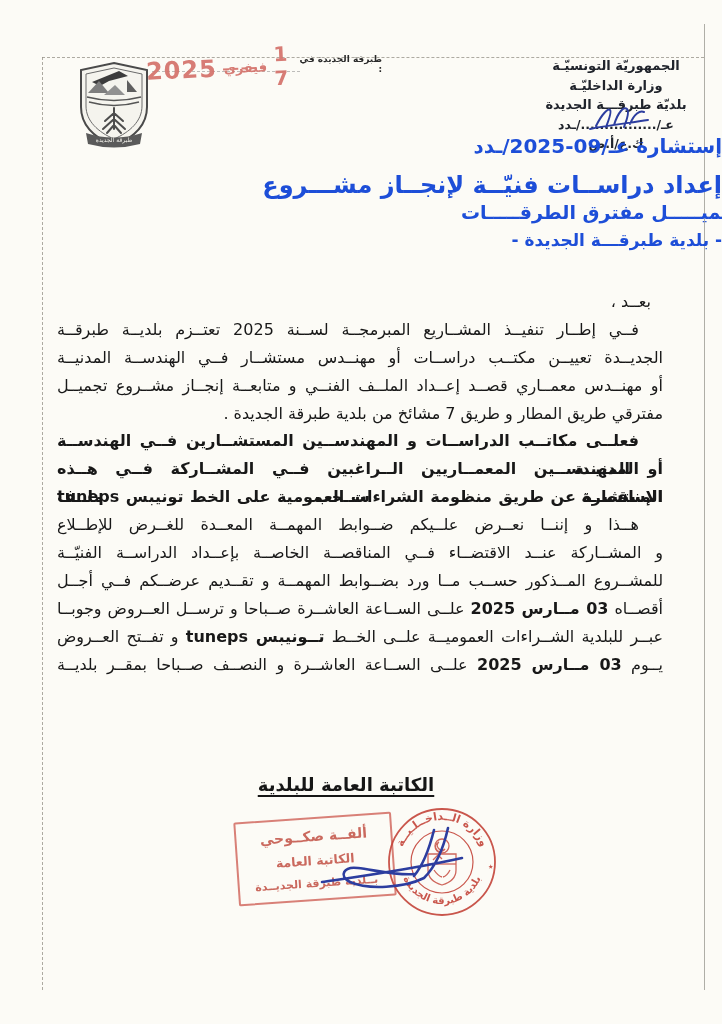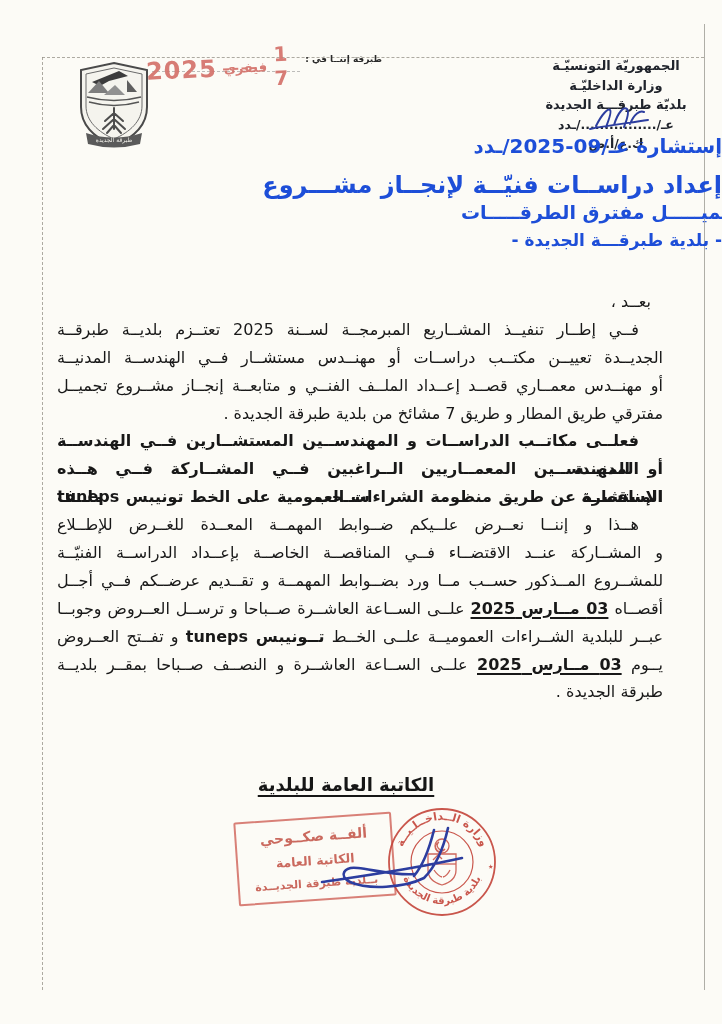--- a/index.html
+++ b/index.html
@@ -45,21 +45,21 @@
 
   
   .body{position:absolute;left:57px;top:288px;width:606px;direction:rtl;
     font-size:16px;color:#181818;}
   .bl{height:27.9px;line-height:27.9px;text-align:justify;text-align-last:justify;overflow:visible;}
   .bl.end{text-align-last:right;}
   .bl.ind{padding-right:24px;}
   .bl.ind2{padding-right:12px;}
   .pb{font-weight:bold;}
   .sb{font-weight:bold;}
-  .su{text-decoration:underline;text-decoration-thickness:1.5px;text-underline-offset:3px;}
+  .su{text-decoration-thickness:1.5px;text-underline-offset:3px;}
 
   
   .sig-title{position:absolute;left:0;top:774px;width:692px;text-align:center;direction:rtl;
     font-size:18px;font-weight:bold;text-decoration:underline;text-decoration-thickness:1.8px;
     text-underline-offset:4px;color:#161616;}
   .rect-stamp{position:absolute;left:236px;top:817px;width:154px;height:80px;
     border:2px solid rgba(197,64,53,.75);border-radius:2px;
     transform:rotate(-4deg);direction:rtl;color:#c4554a;
     display:flex;flex-direction:column;justify-content:space-evenly;align-items:center;
     font-weight:bold;opacity:.88;z-index:1;}
@@ -84,21 +84,21 @@
     <path d="M18,22 L45,11 L54,16 L35,21 L26,26 Z" fill="#3c3c3c"></path>
     <path d="M14,33 L25,21 L35,33 Z" fill="#7d7d7d"></path>
     <path d="M30,35 L41,25 L51,35 Z" fill="#919191"></path>
     <path d="M53,20 L63,32 L53,32 Z" fill="#5e5e5e"></path>
     <path d="M13,37 Q40,44 67,37 M15,42 Q40,49 65,42" fill="none" stroke="#555" stroke-width="1.4"></path>
     <path d="M40,48 V69 M40,53 l-9,8 M40,53 l9,8 M40,59 l-11,10 M40,59 l11,10 M40,65 l-7,8 M40,65 l7,8" fill="none" stroke="#4d4d4d" stroke-width="2" stroke-linecap="round"></path>
     <path d="M12,73 Q40,82 68,73 L66,84 Q40,91 14,84 Z" fill="#5a5a5a"></path>
     <text x="40" y="82" text-anchor="middle" font-size="6" fill="#f2f1ea" direction="rtl">طبرقة الجديدة</text>
   </svg>
 
-  <div class="rcv-label">طبرقة إننــا في :</div>
+  <div class="rcv-label">طبرقة الجديدة في :</div>
   <div class="rcv-leader"></div>
   <div class="rcv-red">
     <span class="y">2025</span>
     <span class="m">فيفري</span>
     <span class="d">1 7</span>
   </div>
 
   <div class="hdr-right">
     <div>الجمهوريّة التونسيّـة</div>
     <div>وزارة الداخليّـة</div>
@@ -123,21 +123,20 @@
       <div class="bl end"><span>مفترقي طريق المطار و طريق 7 مشائخ من بلدية طبرقة الجديدة .</span></div>
       <div class="bl pb ind"><span>فعلــى مكاتــب الدراســات و المهندســين المستشــارين فــي الهندســة المدنيــة</span></div>
       <div class="bl pb"><span>أو المهندســين المعمــاريين الــراغبين فــي المشــاركة فــي هــذه المناقصــة ســحب ملــف</span></div>
       <div class="bl pb"><span>الإستشارة عن طريق منظومة الشراءات العمومية على الخط  تونيبس </span><span>tuneps</span></div>
       <div class="bl ind"><span>هــذا و إننــا نعــرض علــيكم ضــوابط المهمــة المعــدة للغــرض للإطــلاع</span></div>
       <div class="bl"><span>و المشــاركة عنــد الاقتضــاء فــي المناقصــة الخاصــة بإعــداد الدراســة الفنيّــة</span></div>
       <div class="bl"><span>للمشــروع المــذكور حســب مــا ورد بضــوابط المهمــة و تقــديم عرضــكم فــي أجــل</span></div>
       <div class="bl"><span>أقصــاه </span><span class="sb su">03 مــارس 2025</span><span> علــى الســاعة العاشــرة صــباحا و ترســل العــروض وجوبــا</span></div>
       <div class="bl"><span>عبــر للبلدية الشــراءات العموميــة علــى الخــط </span><span class="sb">تــونيبس tuneps</span><span> و تفــتح العــروض</span></div>
       <div class="bl"><span>يــوم </span><span class="sb su">03 مــارس 2025</span><span> علــى الســاعة العاشــرة و النصــف صــباحا بمقــر بلديــة</span></div>
-      <div class="bl end"><span>طبرقة الجديدة .</span></div>
     </div>
 
   <div class="sig-title">الكاتبة العامة للبلدية</div>
 
   <div class="rect-stamp">
     <div class="l1">ألفــة صكــوحي</div>
     <div class="l2">الكاتبة العامة</div>
     <div class="l3">بــلدية طبرقة الجديــدة</div>
   </div>
 

